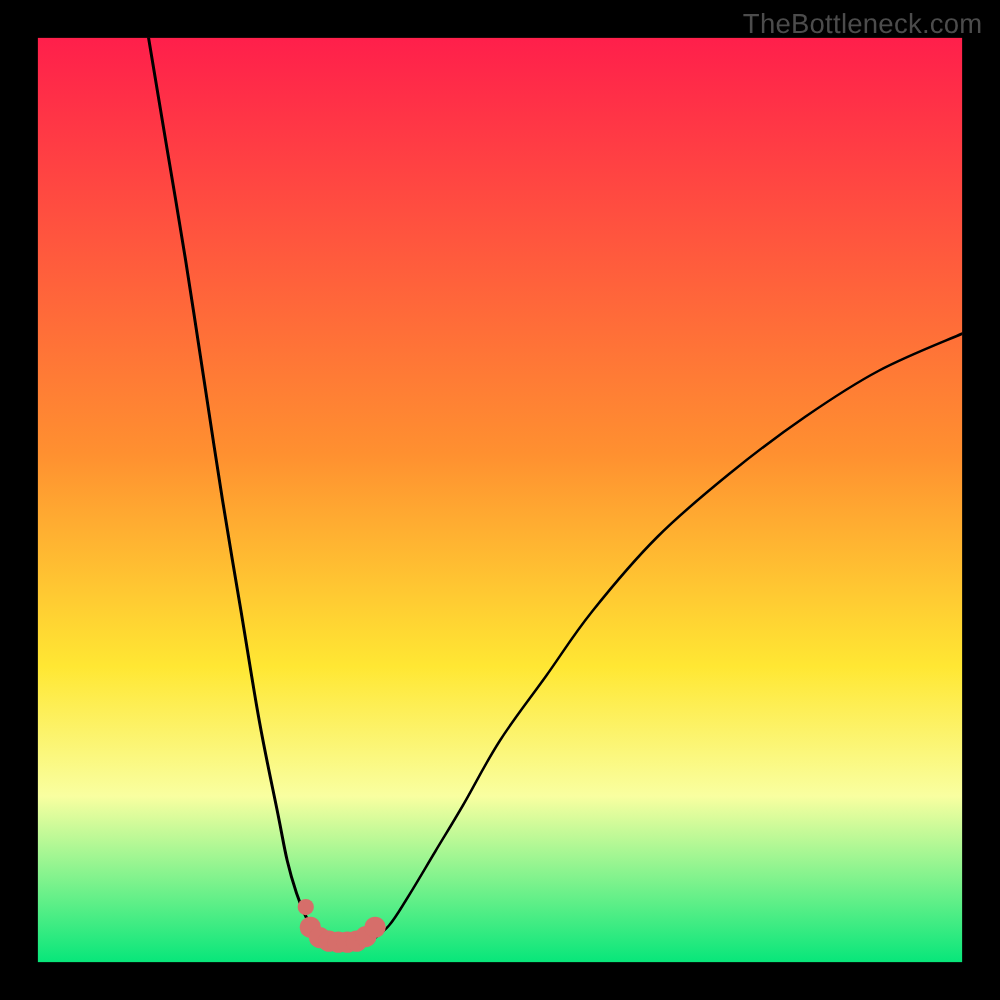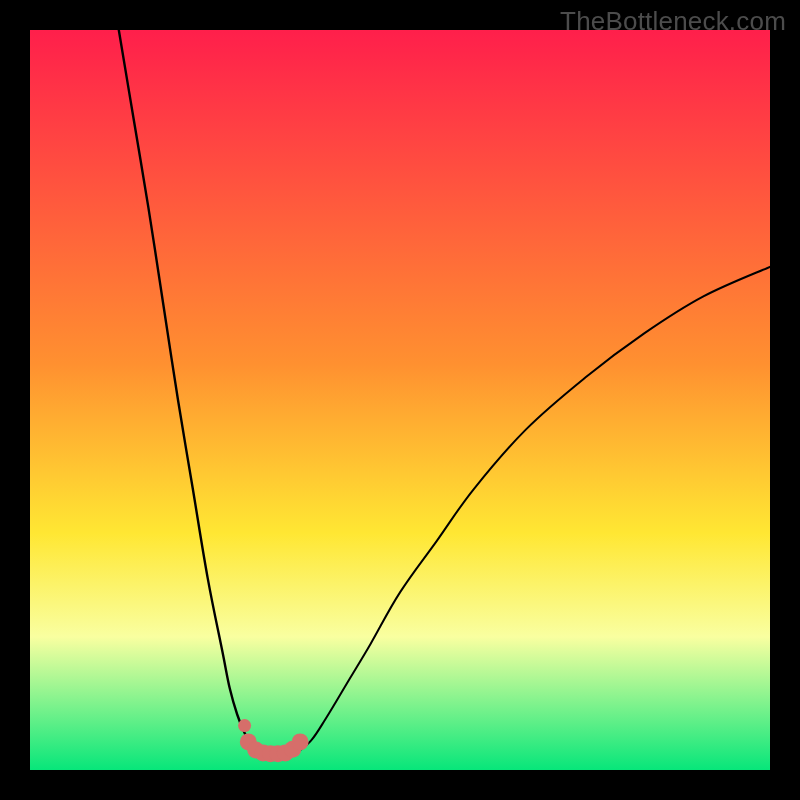--- a/index.html
+++ b/index.html
@@ -32,21 +32,21 @@
     left: 0;
     top: 0;
     width: 100%;
     height: 100%;
   }
   .watermark {
     position: absolute;
     top: 6px;
     right: 14px;
     color: #4c4c4c;
-    font-size: 26px;
+    font-size: 22px;
     letter-spacing: 0.2px;
     font-weight: 500;
   }
   svg.curves {
     position: absolute;
     left: 0;
     top: 0;
     width: 100%;
     height: 100%;
     overflow: visible;

